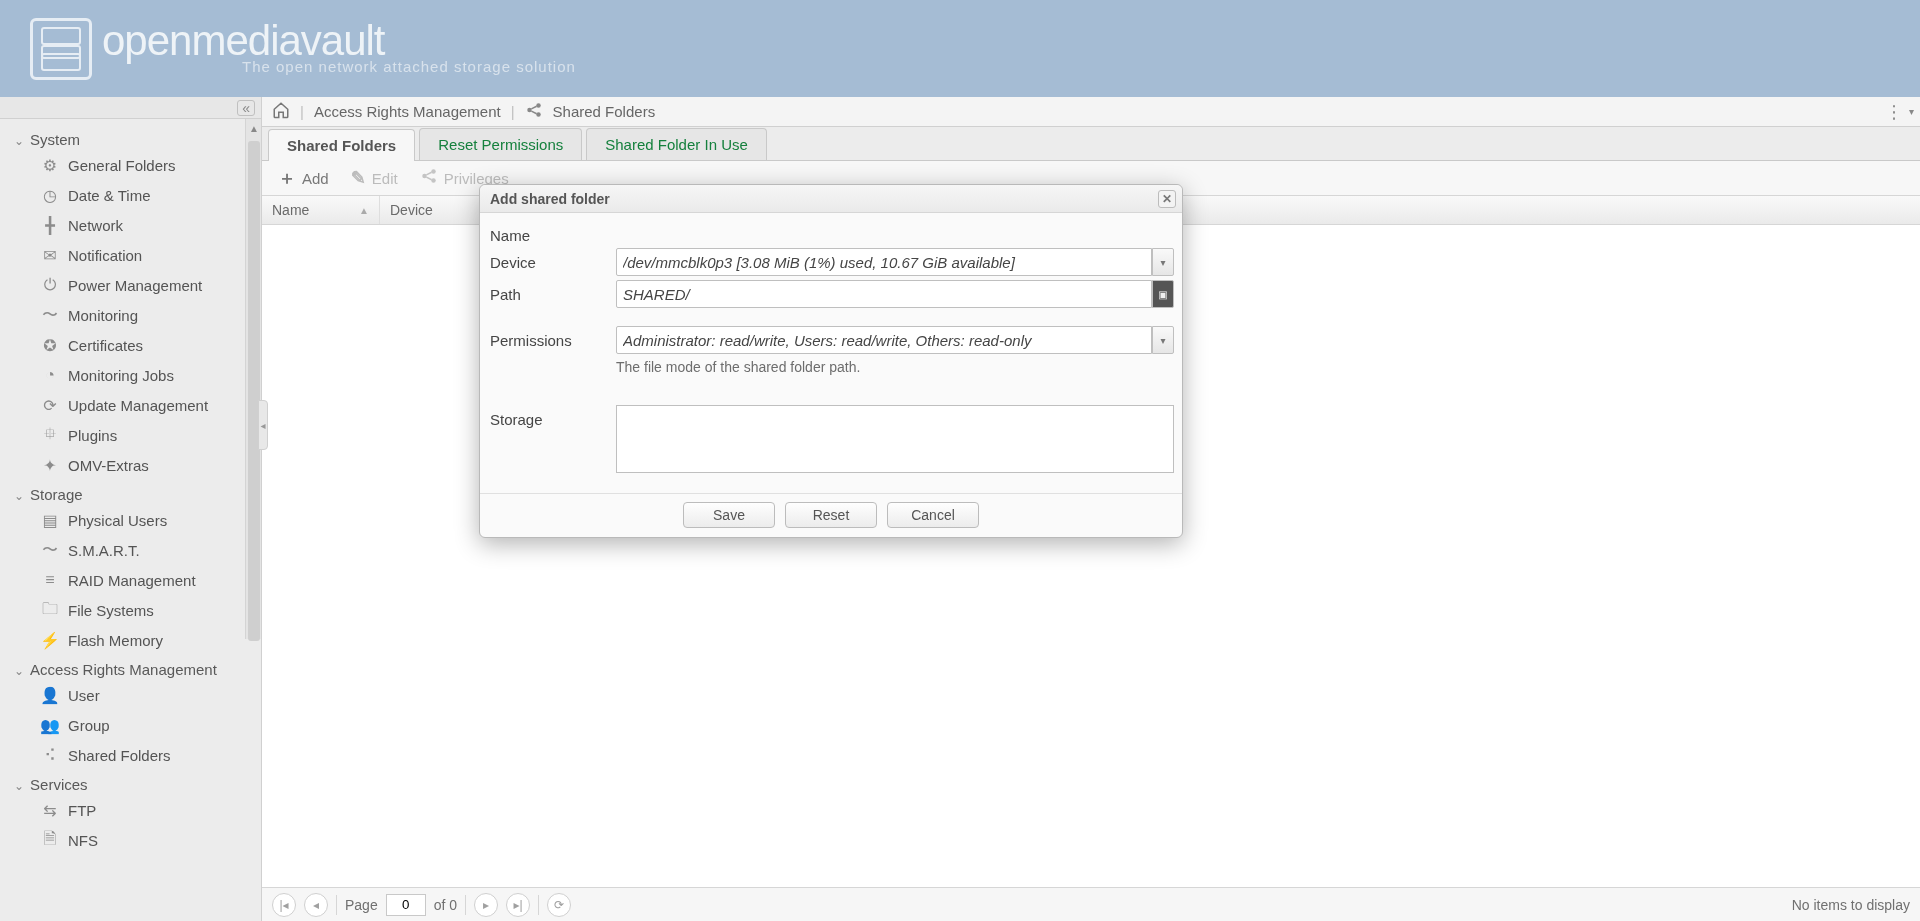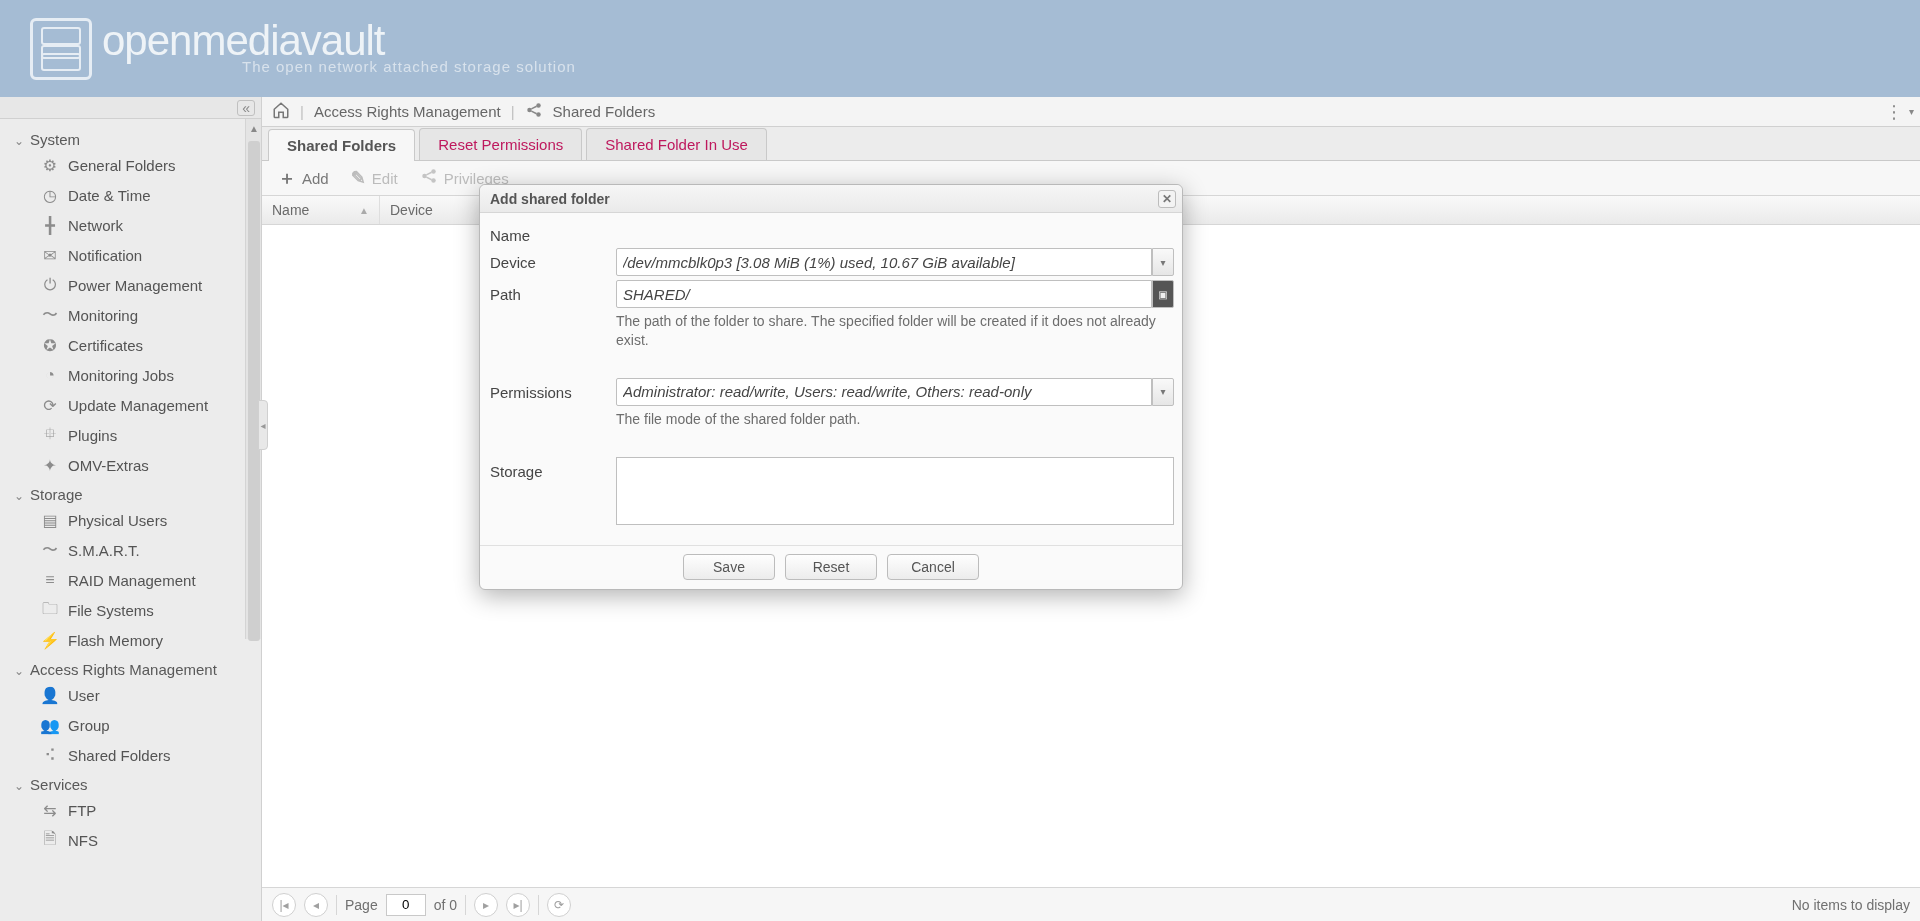--- a/index.html
+++ b/index.html
@@ -46,21 +46,21 @@
 
 
 .crumbbar { height: 30px; background: #f4f4f4; border-bottom: 1px solid #d0d0d0; display: flex; align-items: center; justify-content: space-between; padding: 0 6px 0 10px; font-size: 15px; color: #666; }
 .crumbbar-left { display: flex; align-items: center; gap: 10px; }
 .crumb-sep { color: #c0c0c0; }
 .crumb-ico { font-size: 16px; }
 .crumbbar-right { display: flex; align-items: center; gap: 6px; color: #888; }
 
 
 .tabstrip { height: 34px; display: flex; align-items: flex-end; padding-left: 6px; background: #ececec; border-bottom: 1px solid #c9c9c9; }
-.tab { padding: 7px 18px; border: 1px solid #c9c9c9; border-bottom: none; border-radius: 4px 4px 0 0; margin-right: 4px; background: #e6e6e6; color: #be185d; font-size: 15px; cursor: pointer; }
+.tab { padding: 7px 18px; border: 1px solid #c9c9c9; border-bottom: none; border-radius: 4px 4px 0 0; margin-right: 4px; background: #e6e6e6; color: #15803d; font-size: 15px; cursor: pointer; }
 .tab.active { background: #f7f7f7; font-weight: bold; color: #555; position: relative; top: 1px; }
 
 
 .toolbar { height: 34px; display: flex; align-items: center; padding: 0 6px; gap: 2px; background: #f7f7f7; }
 .tbtn { display: flex; align-items: center; gap: 6px; padding: 4px 10px; font-size: 15px; color: #787878; cursor: pointer; border-radius: 3px; }
 .tbtn .ti { font-size: 18px; font-weight: bold; }
 .tbtn.disabled { color: #bcbcbc; }
 
 
 .grid-head { height: 30px; display: flex; background: linear-gradient(#f9f9f9,#eaeaea); border-top: 1px solid #d6d6d6; border-bottom: 1px solid #d6d6d6; font-size: 14px; color: #6a6a6a; }
@@ -317,21 +317,20 @@
       </div>
         </div>
     </div>
     <div class="frow">
       <div class="flabel">Path</div>
       <div class="fctl">
           <div class="combo">
         <input type="text" value="SHARED/" style="">
         <div class="trigger" style="background:#555;color:#eee;">▣</div>
       </div>
-      <div class="fhelp">The path of the folder to share. The specified folder will be created if it does not already exist.</div>
       </div>
     </div>
     <div class="frow" style="margin-top:18px;">
       <div class="flabel">Permissions</div>
       <div class="fctl">
           <div class="combo">
         <input type="text" value="Administrator: read/write, Users: read/write, Others: read-only" style="">
         <div class="trigger">▾</div>
       </div>
       <div class="fhelp">The file mode of the shared folder path.</div>

